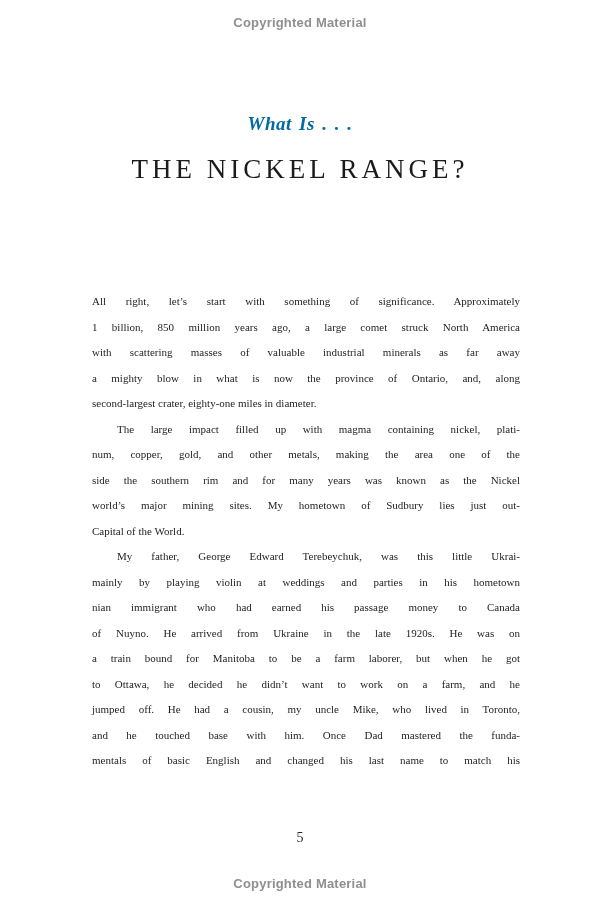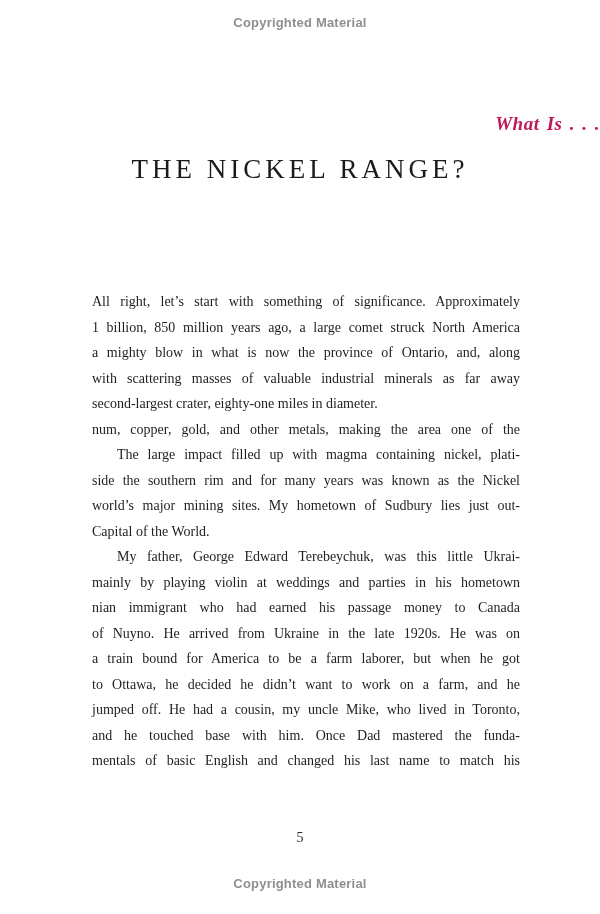--- a/index.html
+++ b/index.html
@@ -22,45 +22,45 @@
     color: #8f8f8f;
     letter-spacing: 0.2px;
   }
   .notice-top { top: 15px; }
   .notice-bottom { top: 876px; }
   .kicker {
     position: absolute;
     top: 113px;
     left: 0;
     width: 100%;
-    text-align: right;
+    text-align: center;
     font-size: 19px;
     font-weight: 700;
     font-style: italic;
-    color: #be185d;
+    color: #0369a1;
     letter-spacing: 0.5px;
     word-spacing: 2px;
   }
   .chapter-title {
     position: absolute;
     top: 154px;
     left: 0;
     width: 100%;
     text-align: center;
     font-size: 27px;
     font-weight: 400;
     color: #1b1b1b;
     letter-spacing: 4px;
   }
   .body-block {
     position: absolute;
     top: 289px;
     left: 92px;
     width: 428px;
-    font-size: 14px;
+    font-size: 11px;
     line-height: 25.5px;
     color: #1e1e1e;
   }
   .line {
     text-align: justify;
     text-align-last: justify;
     height: 25.5px;
     white-space: normal;
   }
   .line.end { text-align-last: left; }
@@ -83,35 +83,35 @@
   <div class="notice notice-top">Copyrighted Material</div>
 
   <div class="kicker">What Is . . .</div>
 
   <div class="chapter-title">THE NICKEL RANGE?</div>
 
   <div class="body-block">
 
     <div class="line">All right, let’s start with something of significance. Approximately</div>
     <div class="line">1 billion, 850 million years ago, a large comet struck North America</div>
+    <div class="line">with scattering masses of valuable industrial minerals as far away</div>
     <div class="line">a mighty blow in what is now the province of Ontario, and, along</div>
-    <div class="line">with scattering masses of valuable industrial minerals as far away</div>
     <div class="line end">second-largest crater, eighty-one miles in diameter.</div>
 
+    <div class="line indent">The large impact filled up with magma containing nickel, plati-</div>
     <div class="line">num, copper, gold, and other metals, making the area one of the</div>
-    <div class="line indent">The large impact filled up with magma containing nickel, plati-</div>
     <div class="line">side the southern rim and for many years was known as the Nickel</div>
     <div class="line">world’s major mining sites. My hometown of Sudbury lies just out-</div>
     <div class="line end">Capital of the World.</div>
 
     <div class="line indent">My father, George Edward Terebeychuk, was this little Ukrai-</div>
     <div class="line">mainly by playing violin at weddings and parties in his hometown</div>
     <div class="line">nian immigrant who had earned his passage money to Canada</div>
     <div class="line">of Nuyno. He arrived from Ukraine in the late 1920s. He was on</div>
-    <div class="line">a train bound for America to be a farm laborer, but when he got</div>
+    <div class="line">a train bound for Manitoba to be a farm laborer, but when he got</div>
     <div class="line">to Ottawa, he decided he didn’t want to work on a farm, and he</div>
     <div class="line">jumped off. He had a cousin, my uncle Mike, who lived in Toronto,</div>
     <div class="line">and he touched base with him. Once Dad mastered the funda-</div>
     <div class="line">mentals of basic English and changed his last name to match his</div>
   </div>
 
   <div class="page-number">5</div>
 
   <div class="notice notice-bottom">Copyrighted Material</div>
 

